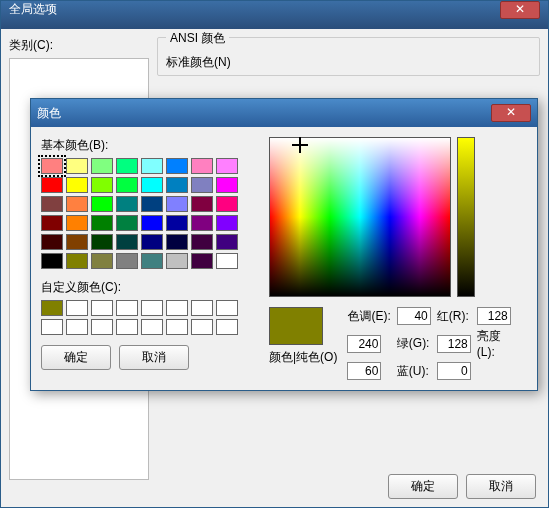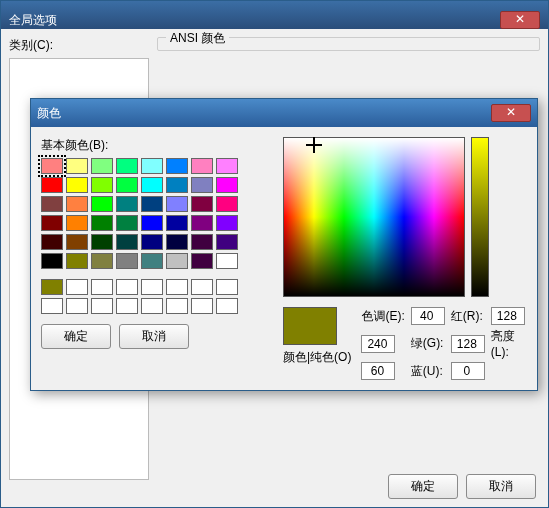--- a/index.html
+++ b/index.html
@@ -1,32 +1,32 @@
 <!DOCTYPE html>
 <html><head>
 <meta charset="utf-8">
 <style>
 *{box-sizing:border-box;margin:0;padding:0;font-family:"Microsoft YaHei","SimSun",sans-serif;font-size:12px}
 body{background:#fff;width:549px;height:508px;overflow:hidden;position:relative}
 .parent-win{position:absolute;top:0;left:0;width:549px;height:508px;border:1px solid #2a5d8a;background:#f0f0f0}
-.title-bar{height:28px;background:linear-gradient(#3b6ea5,#2a4d7a);color:#fff;display:flex;align-items:flex-end;padding:0 8px;justify-content:space-between}
+.title-bar{height:28px;background:linear-gradient(#3b6ea5,#2a4d7a);color:#fff;display:flex;align-items:flex-start;padding:0 8px;justify-content:space-between}
 .title-text{font-size:12px}
 .close-x{width:40px;height:18px;background:#c75050;border:1px solid #8a3030;border-radius:2px;text-align:center;line-height:14px;color:#fff;cursor:pointer}
 .parent-body{padding:8px;display:flex;gap:8px;height:calc(100% - 28px - 40px)}
 .cat-label{margin-bottom:4px}
 .tree-box{border:1px solid #bbb;background:#fff;width:140px;height:100%;padding:6px;line-height:18px}
 .tree-item{cursor:pointer}
 .gb{width:100%;border:1px solid #ccc;border-radius:2px;padding:8px 8px 4px;position:relative;margin-bottom:8px}
 .gb-title{position:absolute;top:-8px;left:8px;background:#f0f0f0;padding:0 4px}
 .btn{background:linear-gradient(#fdfdfd,#e4e4e4);border:1px solid #8a8a8a;border-radius:3px;padding:3px 14px;cursor:pointer;min-width:70px;text-align:center}
 .footer{position:absolute;bottom:8px;right:12px;display:flex;gap:8px}
 .color-dialog{position:absolute;top:98px;left:30px;width:508px;border:1px solid #2a5d8a;background:#f0f0f0;box-shadow:3px 3px 12px rgba(0,0,0,.4);z-index:10}
 .cd-title{height:28px;background:linear-gradient(#4a8ac9,#2a5d9a);color:#fff;display:flex;align-items:center;justify-content:space-between;padding:0 6px}
 .cd-close{width:40px;height:18px;background:#c75050;border:1px solid #8a3030;border-radius:2px;text-align:center;line-height:14px;color:#fff;cursor:pointer}
-.cd-body{padding:10px;display:flex;gap:14px}
+.cd-body{padding:10px;display:flex;}
 .left-col{width:228px}
 .swatch-grid{display:grid;grid-template-columns:repeat(8,22px);gap:3px;margin:4px 0 10px}
 .swatch{width:22px;height:16px;border:1px solid #666;cursor:pointer}
 .swatch.sel{outline:2px dotted #000;outline-offset:1px}
 .swatch.empty{background:#fff}
 .define-btn{width:100%;margin:6px 0;color:#888}
 .dlg-btns{display:flex;gap:8px;margin-top:4px}
 .right-col{flex:1}
 .gradient-area{display:flex;gap:6px}
 .sv-box{width:182px;height:160px;border:1px solid #555;cursor:crosshair;position:relative;background:
@@ -34,40 +34,41 @@
  linear-gradient(to right,#f00,#ff0,#0f0,#0ff,#00f,#f0f,#f00)}
 .lum-box{width:18px;height:160px;border:1px solid #555;cursor:pointer;background:linear-gradient(to bottom,#ff0,#808000 50%,#000)}
 .cross{position:absolute;width:10px;height:10px;pointer-events:none}
 .cross::before,.cross::after{content:"";position:absolute;background:#000}
 .cross::before{left:4px;top:-3px;width:2px;height:16px}
 .cross::after{top:4px;left:-3px;height:2px;width:16px}
 .lower{display:flex;gap:10px;margin-top:10px}
 .preview-block{text-align:center}
 .preview{width:54px;height:38px;border:1px solid #555;margin-bottom:4px}
 .num-grid{display:grid;grid-template-columns:auto 34px auto 34px;gap:3px 6px;align-items:center}
-.num-grid input{width:34px;height:18px;border:1px solid #888;text-align:center;padding-right:2px}
+.num-grid input{width:34px;height:18px;border:1px solid #888;text-align:right;padding-right:2px}
 .add-btn{width:100%;margin-top:8px;background:linear-gradient(#eaf3fb,#cde3f6);border:1px solid #5a8ac0}
 </style>
 </head>
 <body>
 
 <div class="parent-win">
   <div class="title-bar">
     <span class="title-text">全局选项</span>
     <div class="close-x">✕</div>
   </div>
   <div class="parent-body">
     <div>
       <div class="cat-label">类别(C):</div>
       <div class="tree-box">
       </div>
     </div>
     <div style="flex:1">
       <div class="gb">
         <div class="gb-title">ANSI 颜色</div>
+        <div style="margin-top:8px">标准颜色(N)</div>
       </div>
     </div>
   </div>
   <div class="footer">
     <button class="btn">确定</button>
     <button class="btn">取消</button>
   </div>
 </div>
 
 <div class="color-dialog">
@@ -121,20 +122,21 @@
           <div class="swatch" style="background: rgb(64, 0, 128);"></div>
           <div class="swatch" style="background: rgb(0, 0, 0);"></div>
           <div class="swatch" style="background: rgb(128, 128, 0);"></div>
           <div class="swatch" style="background: rgb(128, 128, 64);"></div>
           <div class="swatch" style="background: rgb(128, 128, 128);"></div>
           <div class="swatch" style="background: rgb(64, 128, 128);"></div>
           <div class="swatch" style="background: rgb(192, 192, 192);"></div>
           <div class="swatch" style="background: rgb(64, 0, 64);"></div>
           <div class="swatch" style="background: rgb(255, 255, 255);"></div>
         </div>
+      <div>自定义颜色(C):</div>
       <div class="swatch-grid" id="custom-grid">
           <div class="swatch" style="background: rgb(128, 128, 0);"></div>
           <div class="swatch empty"></div>
           <div class="swatch empty"></div>
           <div class="swatch empty"></div>
           <div class="swatch empty"></div>
           <div class="swatch empty"></div>
           <div class="swatch empty"></div>
           <div class="swatch empty"></div>
           <div class="swatch empty"></div>

